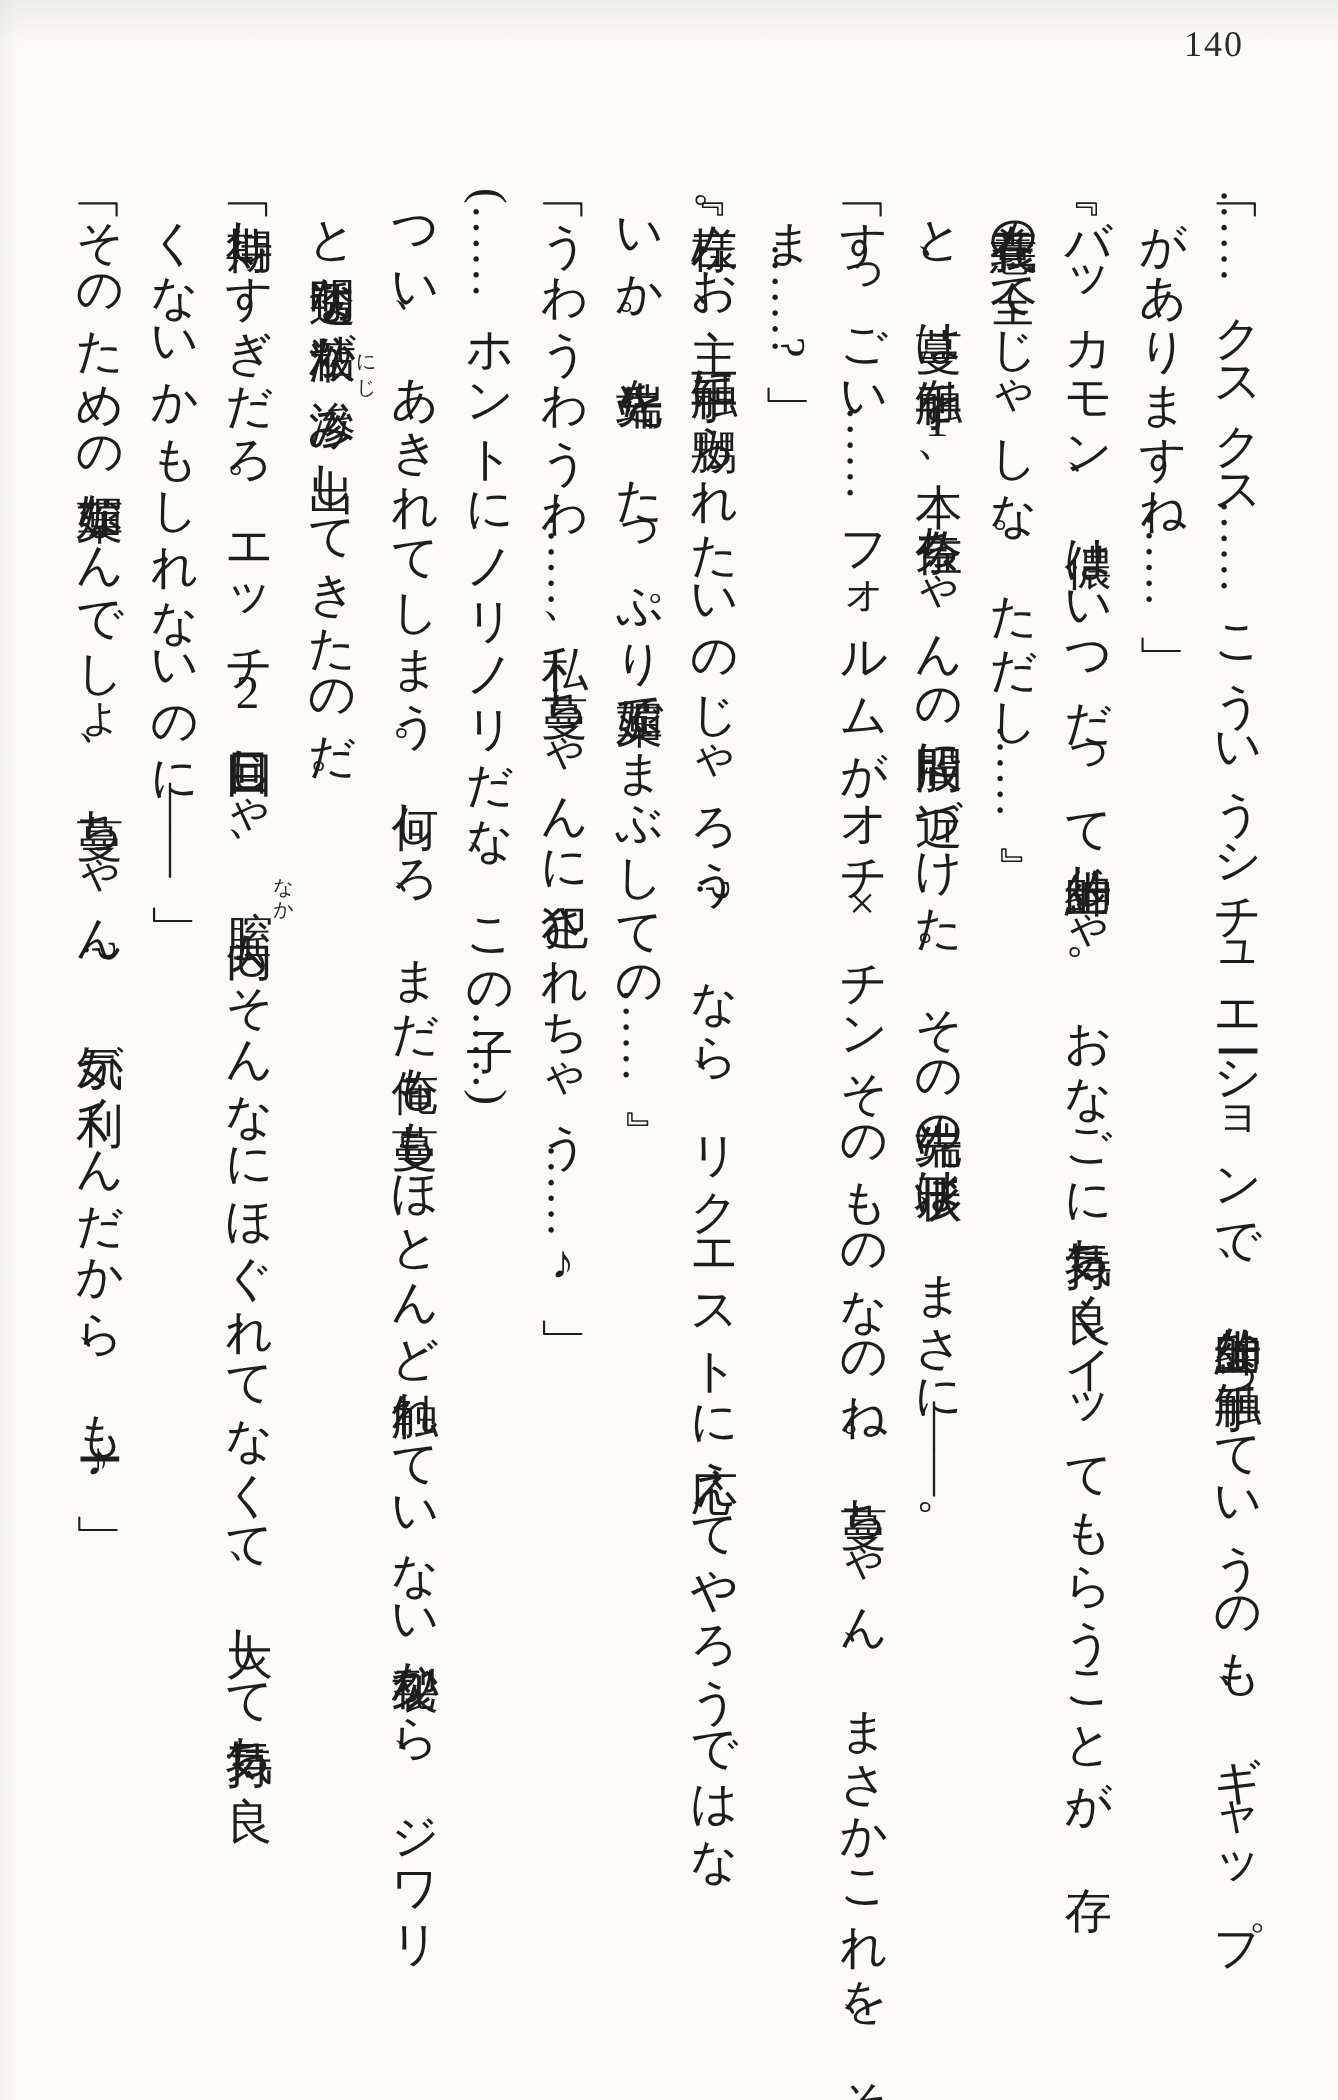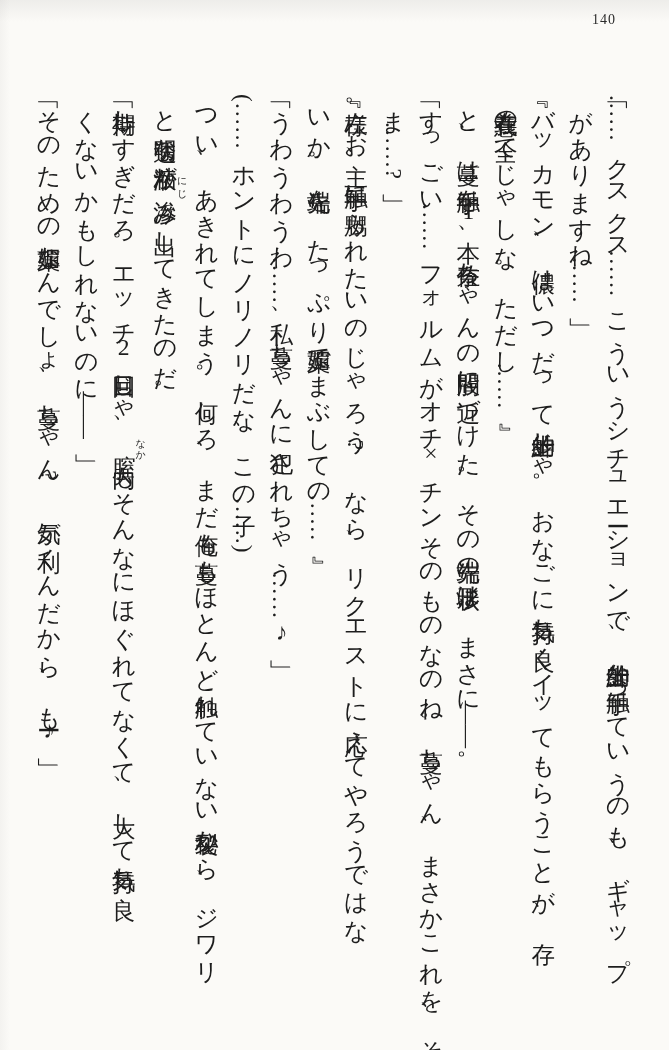--- a/index.html
+++ b/index.html
@@ -17,21 +17,21 @@
   .page {
     position: absolute;
     inset: 0;
     background: linear-gradient(to bottom, rgba(120,120,120,0.10), rgba(120,120,120,0) 22px),
                 linear-gradient(to right, rgba(120,120,120,0.06), rgba(120,120,120,0) 10px);
   }
   .page-number {
     position: absolute;
     top: 12px;
     left: 592px;
-    font-size: 14px;
+    font-size: 18px;
     color: #2b2b2b;
     letter-spacing: 1px;
   }
   .text-block {
     position: absolute;
     top: 94px;
     right: 33px;
     height: 952px;
     writing-mode: vertical-rl;
     text-orientation: mixed;

